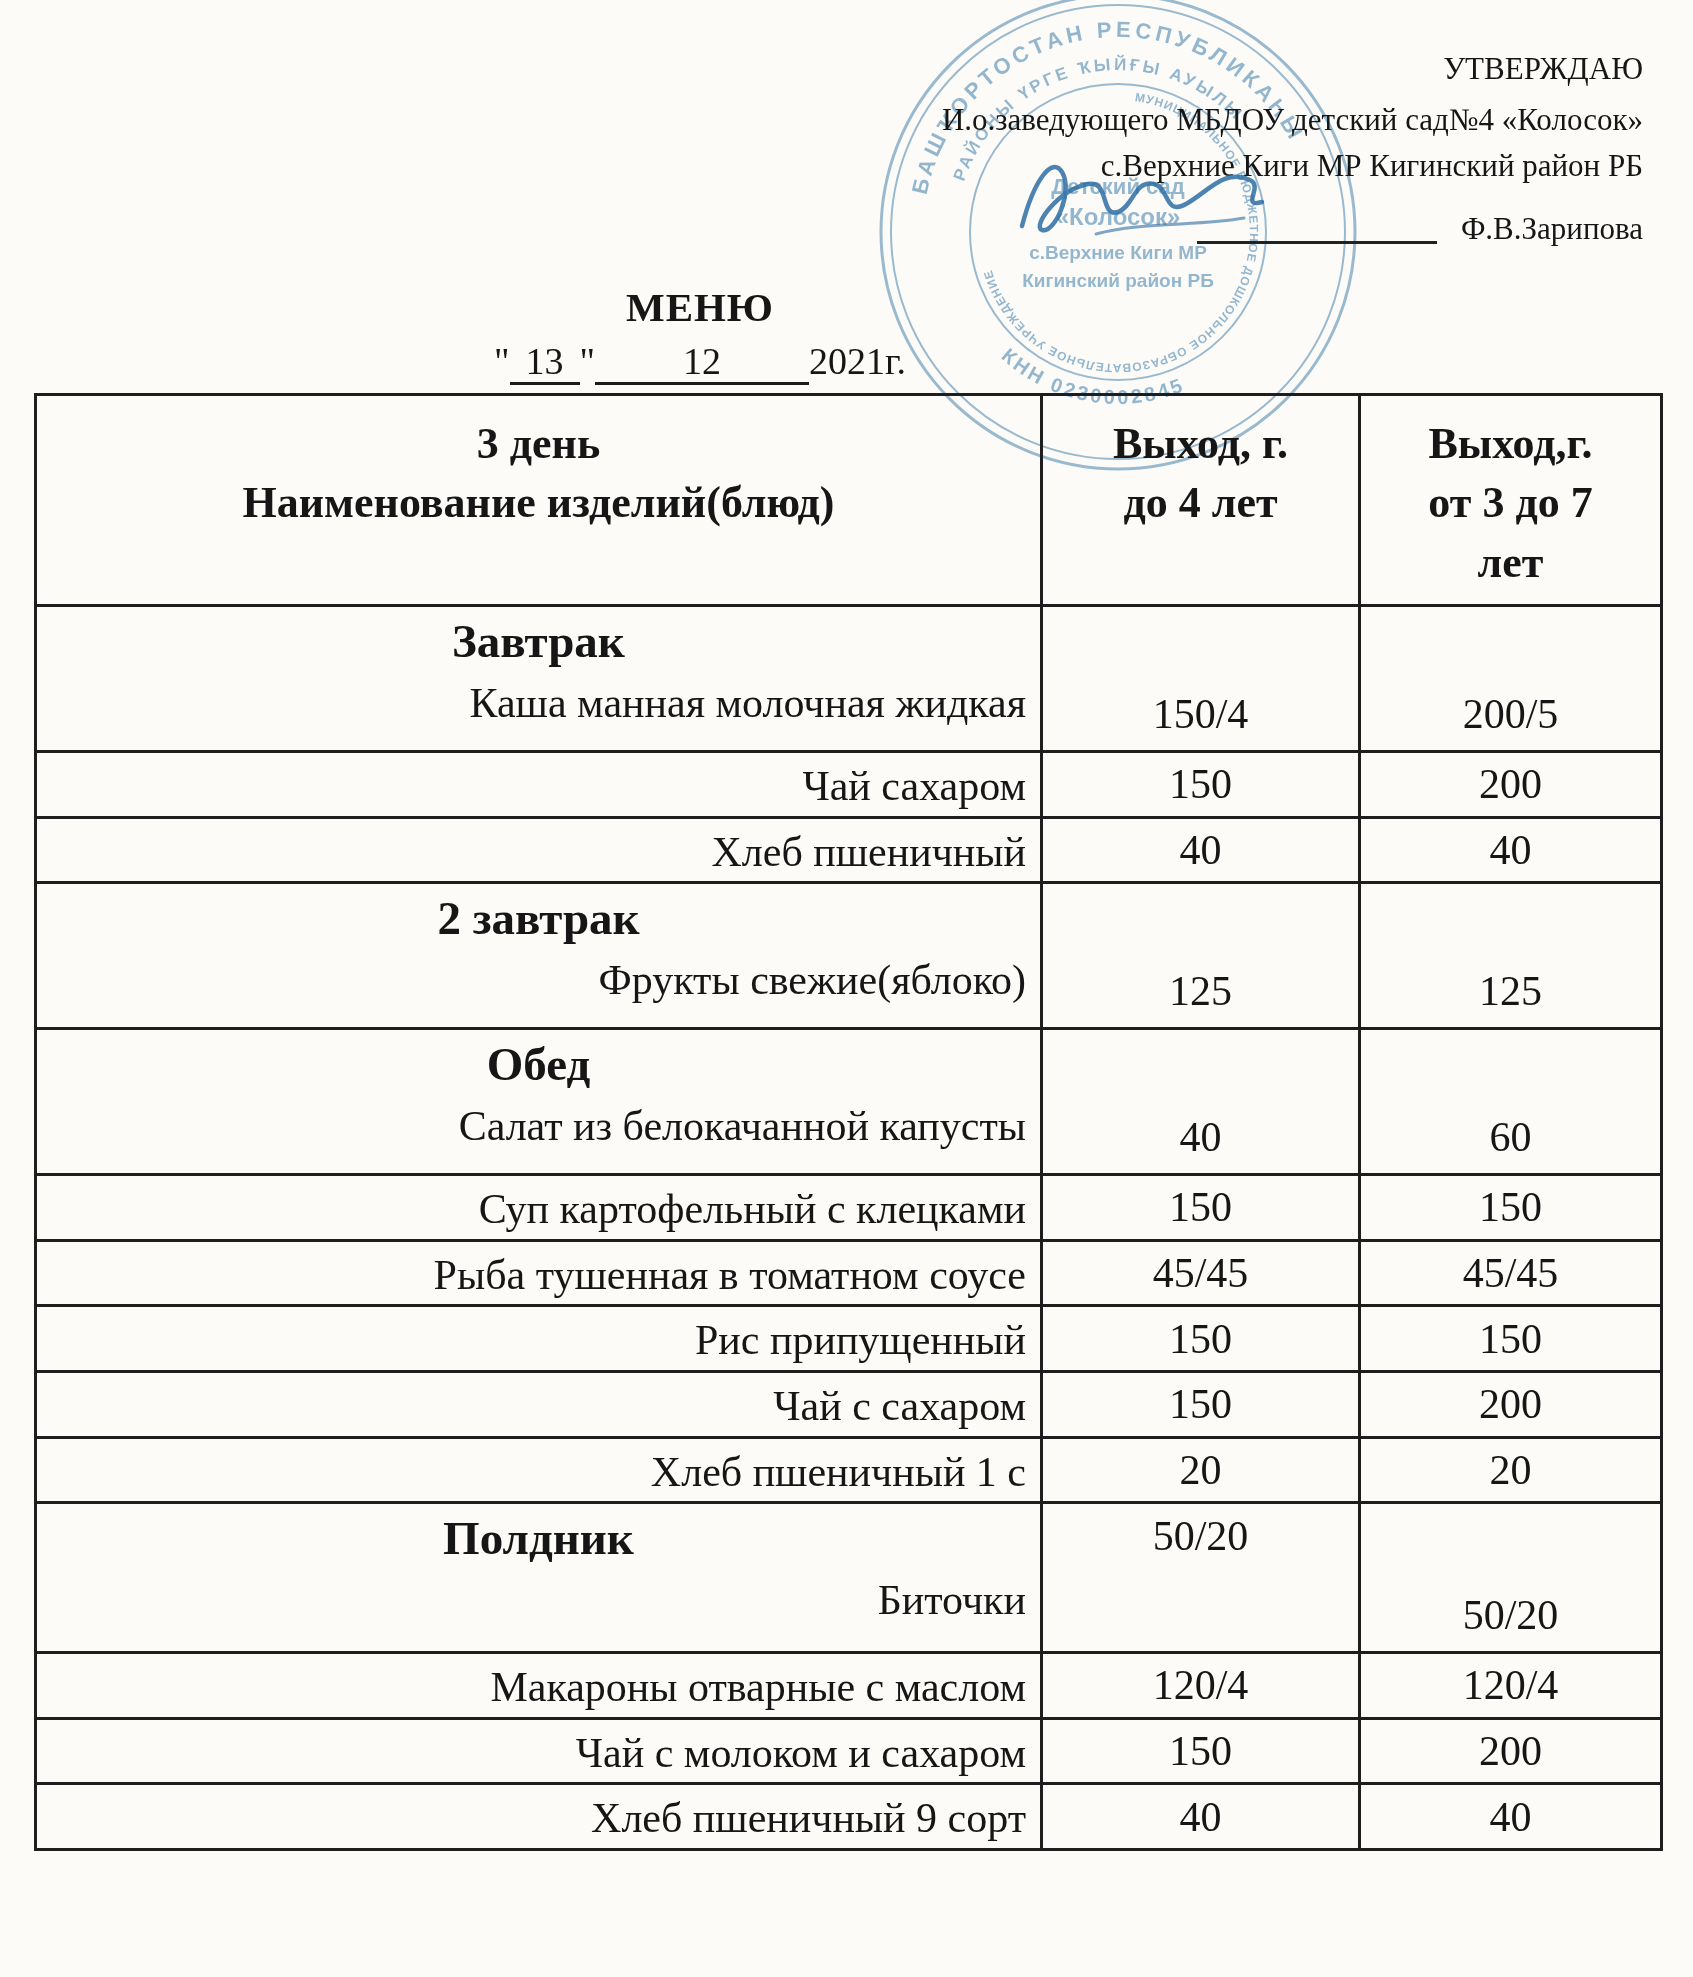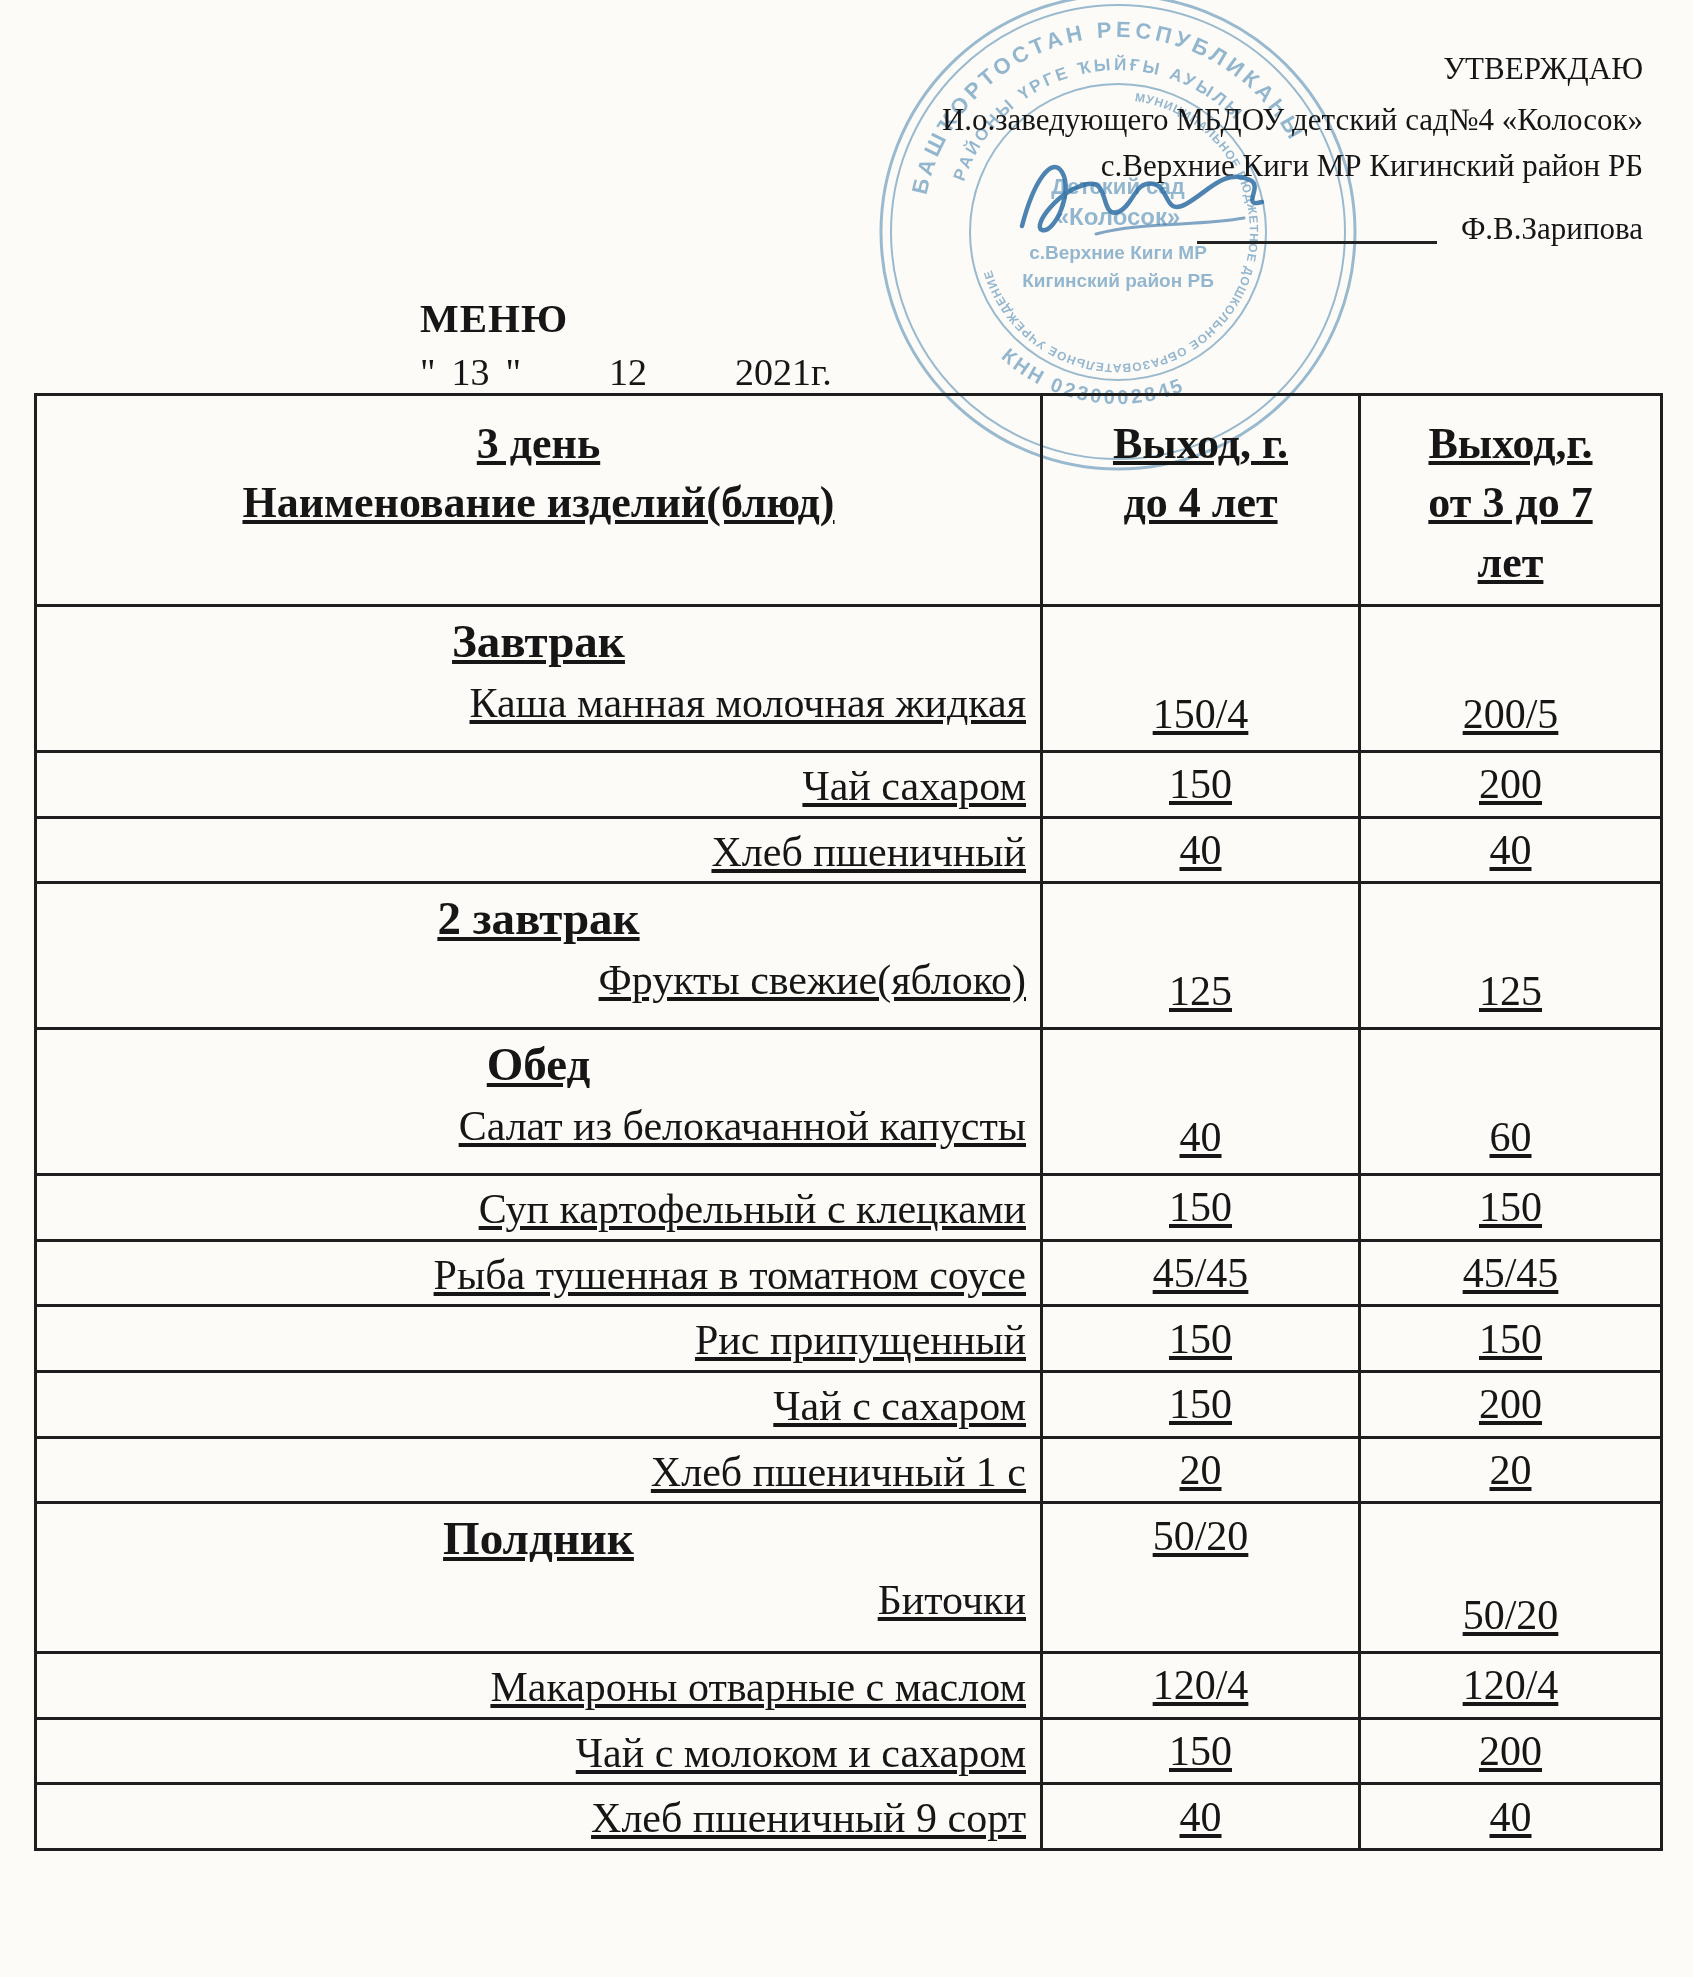--- a/index.html
+++ b/index.html
@@ -64,43 +64,42 @@
     left: 1000px;
     top: 138px;
     width: 300px;
     height: 130px;
     z-index: 4;
   }
 
   
   .title-block {
     position: absolute;
-    top: 294px;
+    top: 283px;
     left: 420px;
     width: 560px;
-    text-align: left;
+    text-align: center;
     z-index: 2;
   }
   .menu-title { font-size: 41px; font-weight: bold; letter-spacing: 1px; }
   .date-line { margin-top: 8px; font-size: 38px; }
   .u { border-bottom: 3px solid #1c1c1c; }
   .u-day { padding: 0 16px; }
   .u-month { padding: 0 88px; }
 
   
   .menu-table {
     position: absolute;
     top: 393px;
     left: 34px;
     width: 1626px;
     border-collapse: collapse;
     table-layout: fixed;
     z-index: 2;
     font-size: 42px;
-    text-decoration: underline;
   }
   .menu-table th, .menu-table td {
     border: 3px solid #1e1e1e;
     padding: 2px 14px;
   }
   .menu-table th {
     font-size: 44px;
     font-weight: bold;
     text-align: center;
     vertical-align: top;

